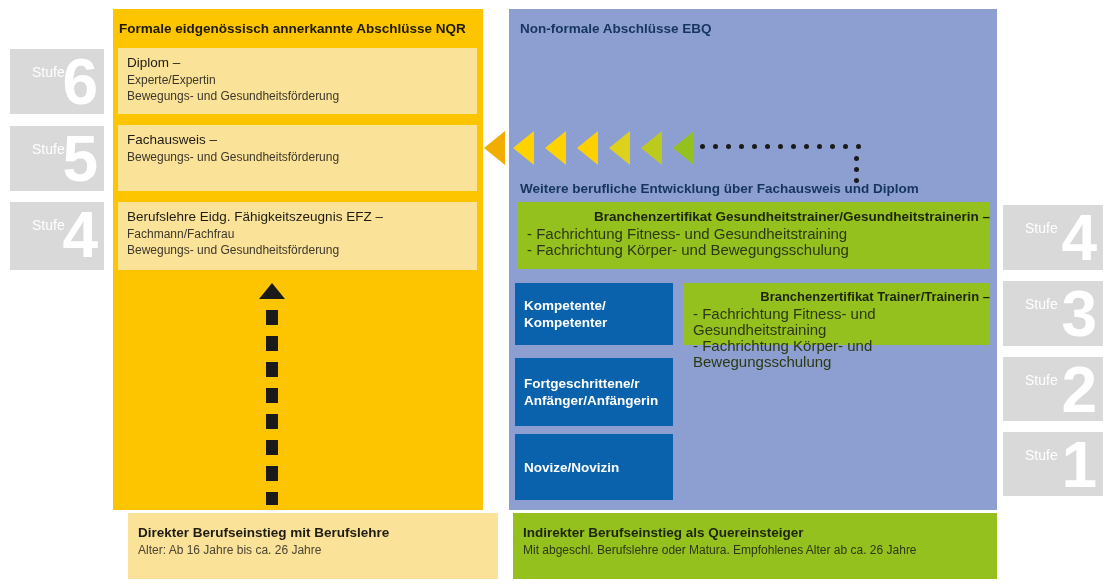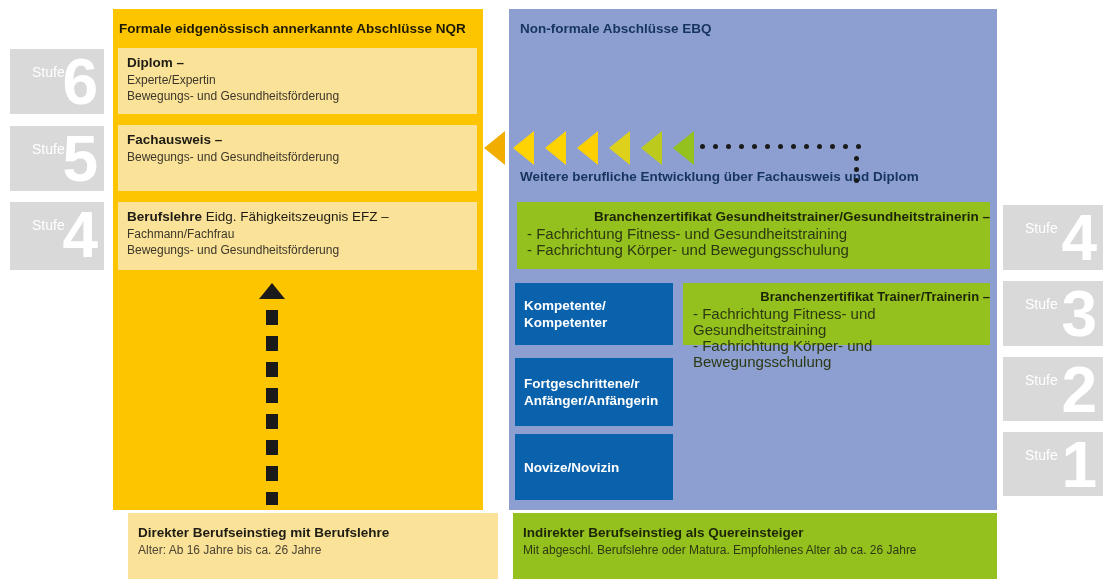--- a/index.html
+++ b/index.html
@@ -12,38 +12,38 @@
   .level-label{position:absolute;left:22px;top:15px;font-size:14px;color:#ffffff;}
   .level-number{position:absolute;right:6px;top:0;font-size:64px;line-height:66px;font-weight:bold;color:#ffffff;}
   
   .panel-yellow{position:absolute;left:113px;top:9px;width:370px;height:501px;background:var(--c-formal_panel);}
   .panel-blue{position:absolute;left:509px;top:9px;width:488px;height:501px;background:var(--c-nonformal_panel);}
   .panel-header{position:absolute;left:6px;top:12px;font-size:13.5px;font-weight:bold;color:#1e1a00;white-space:nowrap;}
   .panel-blue .panel-header{left:11px;color:var(--c-navy_text);}
   
   .ybox{position:absolute;left:5px;width:359px;background:var(--c-formal_box);padding:6px 0 0 9px;box-sizing:border-box;}
   .ybox-title{font-size:13.5px;line-height:18px;color:#1e1c14;}
-  .ybox-title .b{font-weight:bold;}
+  .ybox-title .b{font-weight:normal;}
   .ybox-line{font-size:12px;line-height:16px;color:#3c372b;}
   
   .arrow-head{position:absolute;left:146px;top:274px;width:0;height:0;
     border-left:13px solid transparent;border-right:13px solid transparent;
     border-bottom:16px solid var(--c-arrow_black);}
   .arrow-dashes{position:absolute;left:153px;top:301px;width:12px;height:195px;
     background:repeating-linear-gradient(to bottom,var(--c-arrow_black) 0 15px,transparent 15px 26px);}
   
   .tri{position:absolute;top:131px;width:0;height:0;
     border-top:17px solid transparent;border-bottom:17px solid transparent;
     border-right:21px solid #ffd300;}
   .dots-h,.dots-v{position:absolute;}
   .dots-h{left:700px;top:144px;width:160px;height:6px;}
   .dots-v{left:854px;top:156px;width:6px;height:30px;}
   .dot{position:absolute;width:5px;height:5px;border-radius:50%;background:var(--c-dot);}
   
-  .dev-note{position:absolute;left:11px;top:160px;font-size:13.5px;font-weight:bold;color:var(--c-navy_text);white-space:nowrap;}
+  .dev-note{position:absolute;left:11px;top:172px;font-size:13.5px;font-weight:bold;color:var(--c-navy_text);white-space:nowrap;}
   .cert-box{position:absolute;background:var(--c-cert_box);padding:6px 0 0 10px;box-sizing:border-box;}
   .cert-title{font-size:13.5px;line-height:18px;font-weight:bold;color:#1c2506;text-align:right;}
   .cert-line{font-size:15px;line-height:16px;color:#2c3812;}
   .stage-box{position:absolute;background:var(--c-stage_box);color:#ffffff;
     display:flex;flex-direction:column;justify-content:center;padding-left:9px;box-sizing:border-box;}
   .stage-box span{font-size:13.5px;line-height:17px;font-weight:bold;}
   
   .entry-box{position:absolute;top:513px;height:66px;padding:12px 0 0 10px;box-sizing:border-box;}
   .entry-yellow{left:128px;width:370px;background:var(--c-formal_box);}
   .entry-green{left:513px;width:484px;background:var(--c-cert_box);}

